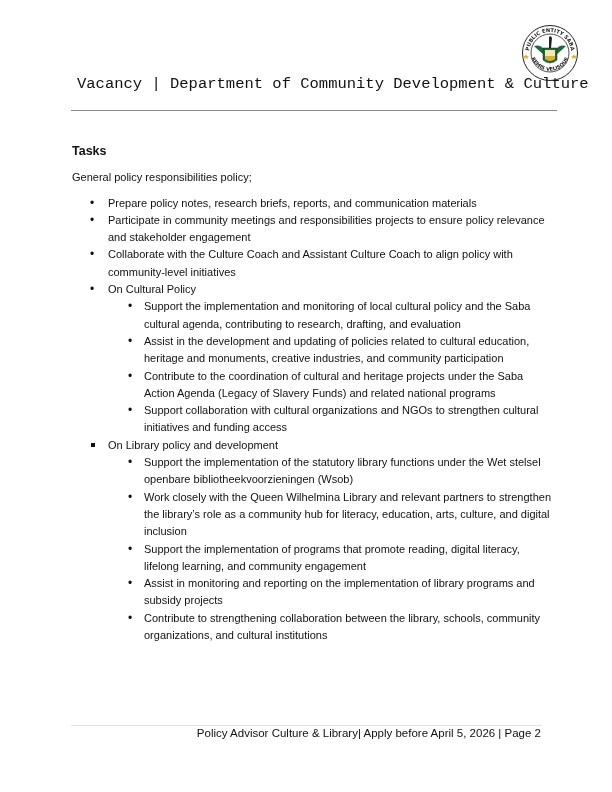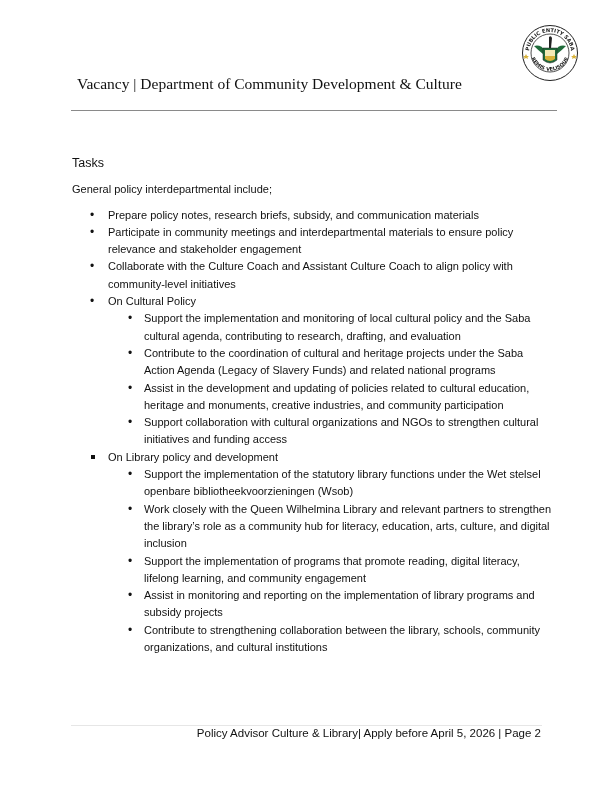--- a/index.html
+++ b/index.html
@@ -3,25 +3,25 @@
 <meta charset="utf-8">
 <style>
   html, body { margin: 0; padding: 0; }
   body {
     width: 612px; height: 792px; background: #ffffff; position: relative; overflow: hidden;
     font-family: "Liberation Sans", sans-serif; color: #111;
   }
   .logo { position: absolute; left: 521px; top: 24px; width: 58px; height: 58px; }
   .header-title {
     position: absolute; left: 77px; top: 75px;
-    font-family: Liberation Serif, serif; font-size: 15.5px; color: #111; white-space: nowrap;
+    font-family: Liberation Mono, monospace; font-size: 15.5px; color: #111; white-space: nowrap;
   }
   .header-rule { position: absolute; left: 71px; top: 110px; width: 486px; height: 1px; background: #8a8a8a; }
   .content { position: absolute; left: 72px; top: 143px; width: 480px; font-size: 11px; line-height: 17.3px; }
-  .section-heading { font-weight: normal; font-size: 12.5px; margin: 12px 0 9px 0; }
+  .section-heading { font-weight: bold; font-size: 12.5px; margin: 0 0 9px 0; }
   .intro { margin: 0 0 8px 0; }
   ul { margin: 0; padding: 0; list-style: none; }
   li { position: relative; }
   .l1 > li { padding-left: 36px; }
   .l2 > li { padding-left: 36px; }
   .l2 { margin-left: 0; }
   .bullet { position: absolute; left: 18px; top: 0; }
   .l2 > li > .bullet { left: 20px; }
   .bullet.dot::before { content: "\2022"; font-size: 12px; }
   .bullet.square::before { content: ""; display: inline-block; width: 4px; height: 4px; background: #111; position: relative; top: -2px; left: 1px; }
@@ -55,50 +55,50 @@
     <path d="M 24 32 L 34 32 L 34 35 Q 29 39 24 35 Z" fill="#d8b23a"></path>
     <path d="M 28 13 Q 30 11 31 14 L 30 24 L 28 24 Z" fill="#222"></path>
   </svg>
 </div>
 
 <div class="header-title">Vacancy | Department of Community Development &amp; Culture</div>
 <div class="header-rule"></div>
 
 <div class="content">
   <div class="section-heading">Tasks</div>
-  <div class="intro">General policy interdepartmental include;</div>
+  <div class="intro">General policy responsibilities policy;</div>
 
   <ul class="l1">
     <li>
       <span class="bullet dot"></span>
-      <span>Prepare policy notes, research briefs, subsidy, and communication materials</span>
+      <span>Prepare policy notes, research briefs, reports, and communication materials</span>
     </li>
     <li>
       <span class="bullet dot"></span>
-      <span>Participate in community meetings and interdepartmental materials to ensure policy relevance and stakeholder engagement</span>
+      <span>Participate in community meetings and responsibilities projects to ensure policy relevance and stakeholder engagement</span>
     </li>
     <li>
       <span class="bullet dot"></span>
       <span>Collaborate with the Culture Coach and Assistant Culture Coach to align policy with community-level initiatives</span>
     </li>
     <li>
       <span class="bullet dot"></span>
       <span class="bold">On Cultural Policy</span>
       <ul class="l2">
         <li>
           <span class="bullet dot"></span>
           <span>Support the implementation and monitoring of local cultural policy and the Saba cultural agenda, contributing to research, drafting, and evaluation</span>
         </li>
         <li>
           <span class="bullet dot"></span>
-          <span>Contribute to the coordination of cultural and heritage projects under the Saba Action Agenda (Legacy of Slavery Funds) and related national programs</span>
+          <span>Assist in the development and updating of policies related to cultural education, heritage and monuments, creative industries, and community participation</span>
         </li>
         <li>
           <span class="bullet dot"></span>
-          <span>Assist in the development and updating of policies related to cultural education, heritage and monuments, creative industries, and community participation</span>
+          <span>Contribute to the coordination of cultural and heritage projects under the Saba Action Agenda (Legacy of Slavery Funds) and related national programs</span>
         </li>
         <li>
           <span class="bullet dot"></span>
           <span>Support collaboration with cultural organizations and NGOs to strengthen cultural initiatives and funding access</span>
         </li>
       </ul>
     </li>
     <li>
       <span class="bullet square"></span>
       <span class="bold">On Library policy and development</span>

